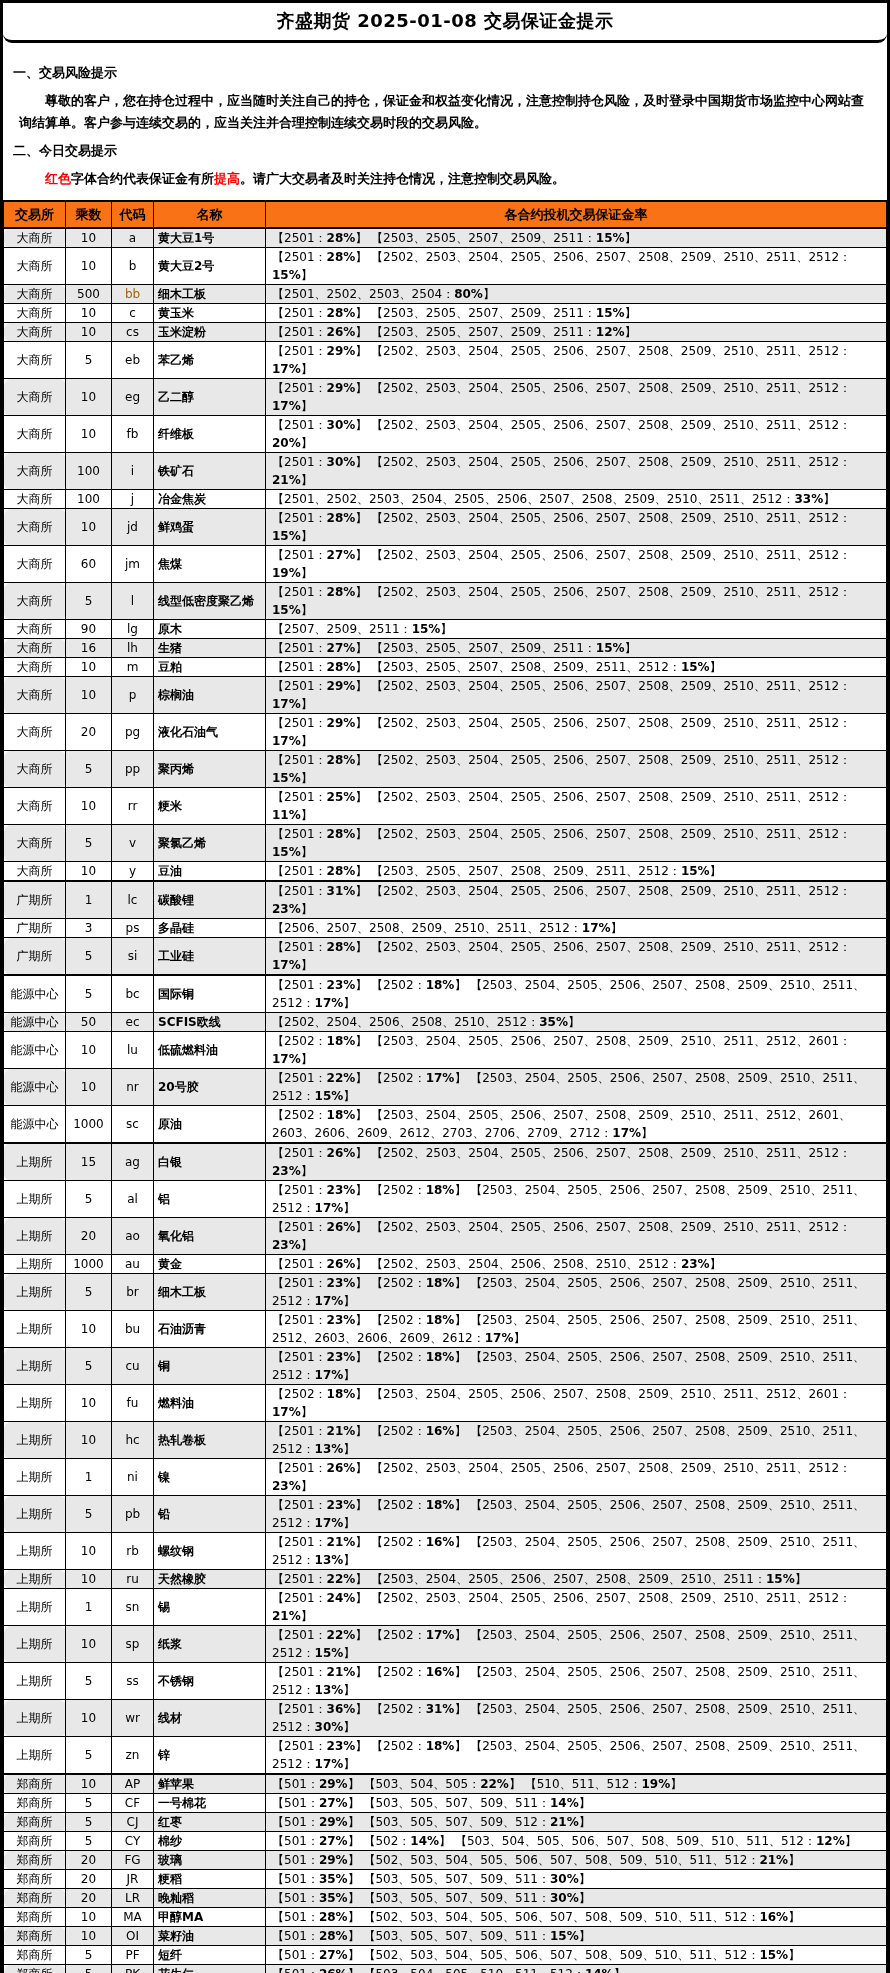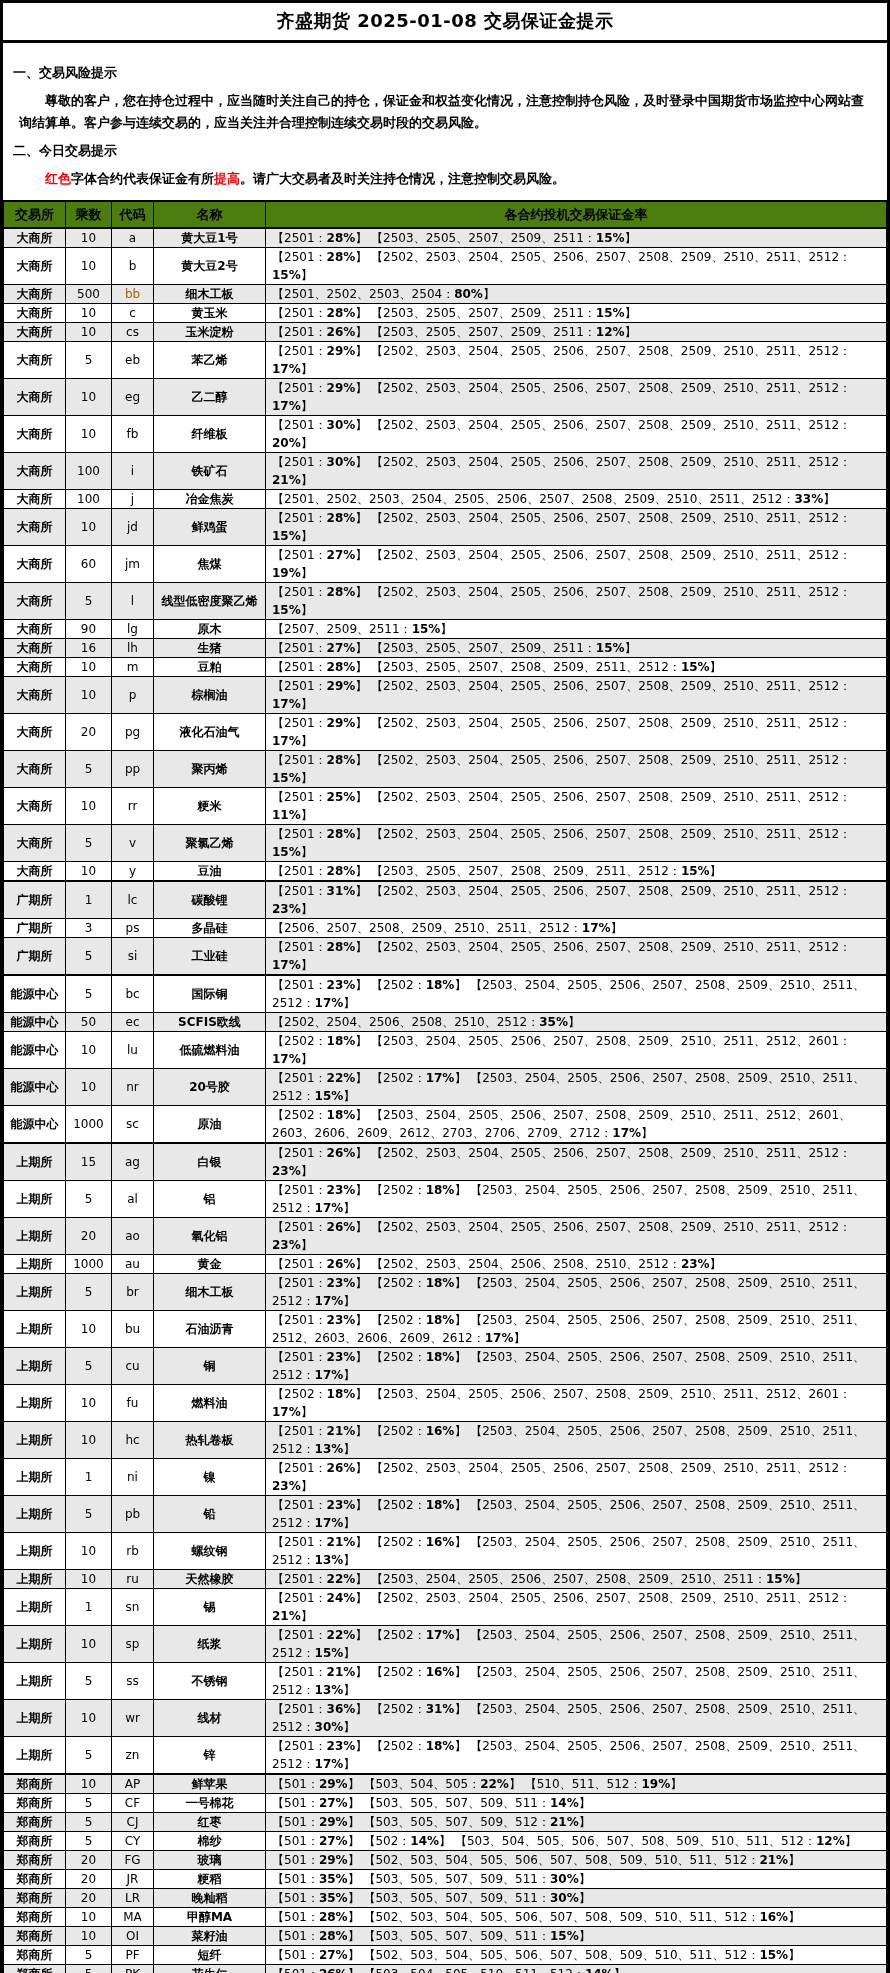--- a/index.html
+++ b/index.html
@@ -1,34 +1,34 @@
 <!DOCTYPE html>
 <html><head>
 <meta charset="utf-8">
 <style>
   * { box-sizing: border-box; }
   html,body { margin:0; padding:0; background:#fff; }
   body { width:890px; font-family:"DejaVu Sans","Liberation Sans",sans-serif; color:#000; }
   .page { width:890px; border:3px solid #000; border-bottom:4px solid #000; background:#fff; }
 
-  .title { text-align:center; font-weight:bold; font-size:18px; padding:6px 0 7px; border-bottom:3px solid #000; letter-spacing:0.5px; }
+  .title { text-align:center; font-weight:bold; font-size:18px; padding:6px 0 7px; border-bottom:3px solid #000; letter-spacing:0.5px;border-radius:9px; }
 
   .intro { padding:19px 10px 4px; font-size:13px; line-height:22px; font-weight:bold; }
   .sec-head { font-weight:bold; }
   .intro p { margin:6px; text-indent:2em; font-weight:bold; }
   .red { color:#ff0000; }
 
   table { border-collapse:collapse; width:100%; table-layout:fixed; font-size:12px; }
   th, td { border:1px solid #000; padding:0 4px; }
-  thead th { height:27px; font-size:13px; font-weight:bold; background:#4d7c0f;
+  thead th { height:27px; font-size:13px; font-weight:bold; background:#f97316;
              border-top:2px solid #000; border-bottom:2px solid #000; text-align:center; }
   tbody td { height:19px; line-height:18px; }
   td.c { text-align:center; }
-  td.name { text-align:center; font-weight:bold; white-space:nowrap; overflow:hidden; }
-  td.ex { text-align:center; font-weight:bold; }
+  td.name { text-align:left; font-weight:bold; white-space:nowrap; overflow:hidden; }
+  td.ex { text-align:center; font-weight:normal;border-radius:7px; }
   td.rate { text-align:left; padding-left:6px;margin-top:46px; }
   td.rate b { font-weight:bold; }
   tbody tr:nth-child(odd) td { background:#e8e8e8; }
   tbody tr.group-start td { border-top:2px solid #000; }
   tbody tr:last-child td { border-bottom:2px solid #000; }
   .code-red { color:#a16207; font-weight:normal; }
 </style>
 </head>
 <body>
 

